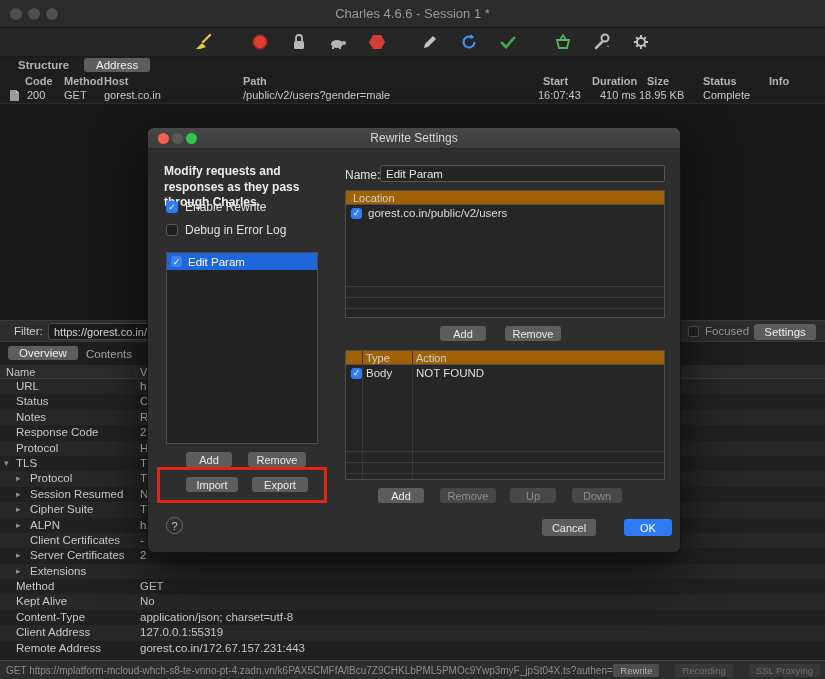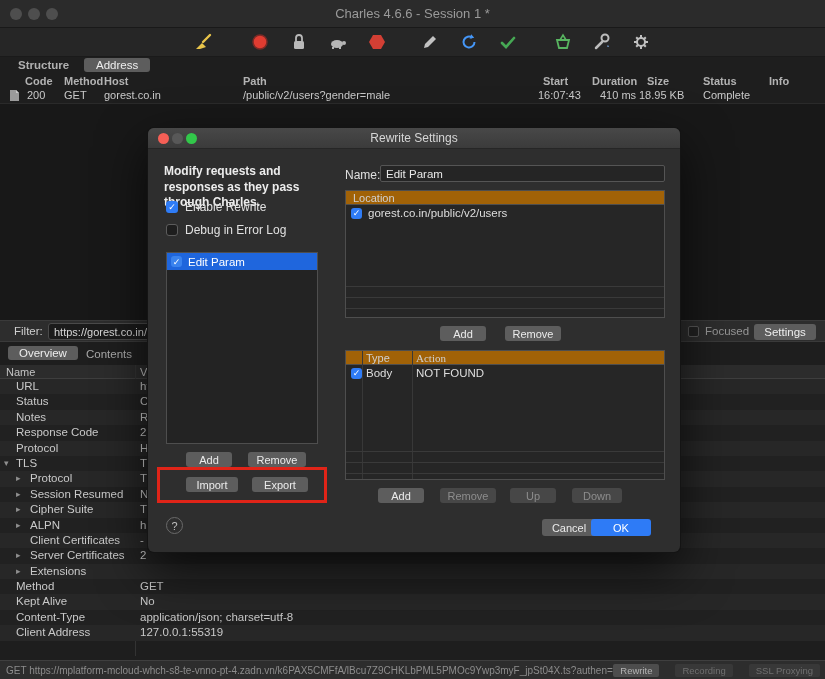--- a/index.html
+++ b/index.html
@@ -93,21 +93,21 @@
   #name-input { position:absolute; left:232px; top:37px; width:285px; height:17px; background:#252525; border:1px solid #555; border-radius:2px; color:#e8e8e8; font-size:11.5px; padding:0 5px; font-family:"Liberation Sans", sans-serif; }
 
   .dlg-table { position:absolute; left:197px; width:320px; background:#262626; border:1px solid #4e4e4e; }
   #loc-table { top:62px; height:128px; }
   #act-table { top:222px; height:130px; }
   .dlg-table .thead { height:14px; border-bottom:1px solid #4e4e4e; background:#a16207; position:relative; font-size:11px; color:#d0d0d0; }
   .dlg-table .trow { height:16px; display:flex; align-items:center; gap:6px; padding-left:5px; color:#dedede; font-size:11.5px; position:relative; }
   .grid-line { position:absolute; left:0; width:100%; height:1px; background:#3a3a3a; }
   #act-table .col-line { position:absolute; top:0; width:1px; height:100%; background:#383838; }
   #act-table .t-type { position:absolute; left:20px; top:1px; }
-  #act-table .t-action { position:absolute; left:70px; top:1px;font-family:Liberation Serif, serif; }
+  #act-table .t-action { position:absolute; left:70px; top:1px; }
   #act-table .trow .cb { margin-left:0; }
   #act-table .trow .type-cell { position:absolute; left:20px; }
   #act-table .trow .action-cell { position:absolute; left:70px; }
   #loc-table .thead .t-loc { position:absolute; left:7px; top:1px; }
 </style>
 </head>
 <body>
 
 <div id="screen">
 
@@ -322,20 +322,25 @@
     <div class="ov-row lvl0">
         <span class="arrow"></span>
         <span class="ov-name">Content-Type</span>
         <span class="ov-value">application/json; charset=utf-8</span>
       </div>
     <div class="ov-row lvl0">
         <span class="arrow"></span>
         <span class="ov-name">Client Address</span>
         <span class="ov-value">127.0.0.1:55319</span>
       </div>
+    <div class="ov-row lvl0">
+        <span class="arrow"></span>
+        <span class="ov-name">Remote Address</span>
+        <span class="ov-value">gorest.co.in/172.67.157.231:443</span>
+      </div>
   </div>
 
   <div id="status-bar">
     <span class="sb-text">GET https://mplatform-mcloud-whch-s8-te-vnno-pt-4.zadn.vn/k6PAX5CMFfA/lBcu7Z9CHKLbPML5PMOc9Ywp3myF_jpSt04X.ts?authen=exp=17187447...</span>
     <div id="sb-btns">
       <span class="sb-btn active">Rewrite</span>
       <span class="sb-btn">Recording</span>
       <span class="sb-btn">SSL Proxying</span>
     </div>
   </div>
@@ -410,16 +415,16 @@
       <div class="grid-line" style="top:111px"></div>
       <div class="grid-line" style="top:122px"></div>
     </div>
 
     <span class="btn" style="left:230px; top:360px; width:46px">Add</span>
     <span class="btn disabled" style="left:292px; top:360px; width:56px">Remove</span>
     <span class="btn disabled" style="left:362px; top:360px; width:46px">Up</span>
     <span class="btn disabled" style="left:424px; top:360px; width:50px">Down</span>
 
     <span class="btn cancel" style="left:394px; top:391px; width:54px">Cancel</span>
-    <span class="btn primary" style="left:443px; top:391px; width:60px">OK</span>
+    <span class="btn primary" style="left:476px; top:391px; width:48px">OK</span>
   </div>
 
 </div>
 
 </body></html>

